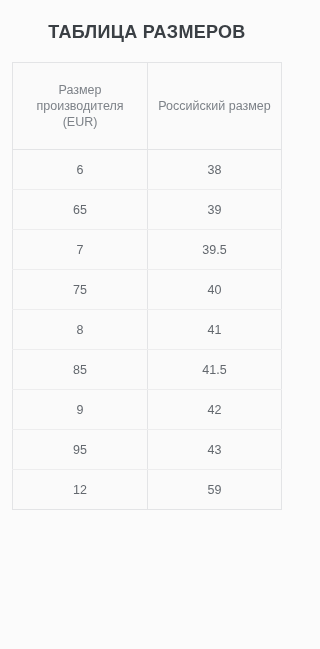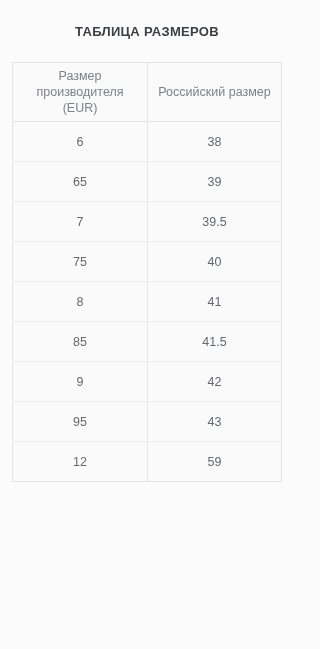--- a/index.html
+++ b/index.html
@@ -17,21 +17,21 @@
   }
   .page {
     width: 294px;
     height: 649px;
     box-sizing: border-box;
     background: #fbfbfb;
     position: relative;
   }
   .title {
     text-align: center;
-    font-size: 13px;
+    font-size: 18px;
     font-weight: 700;
     letter-spacing: 0.3px;
     color: #3a3f44;
     padding-top: 22px;
     line-height: 20px;
     margin: 0;
     white-space: nowrap;
   }
   .table-wrap {
     position: absolute;
@@ -51,21 +51,21 @@
   table.size-table th {
     height: 54px;
     border-right: 1px solid #e3e4e6;
     border-bottom: 1px solid #e3e4e6;
     font-size: 12.5px;
     font-weight: 400;
     color: #7d8288;
     text-align: center;
     vertical-align: middle;
     line-height: 16px;
-    padding: 2px 6px;
+    padding: 16px 6px;
     background: #fafafa;
   }
   table.size-table th:last-child {
     border-right: none;
   }
   table.size-table td {
     height: 39px;
     border-right: 1px solid #e3e4e6;
     border-bottom: 1px solid #ededee;
     font-size: 12.5px;

